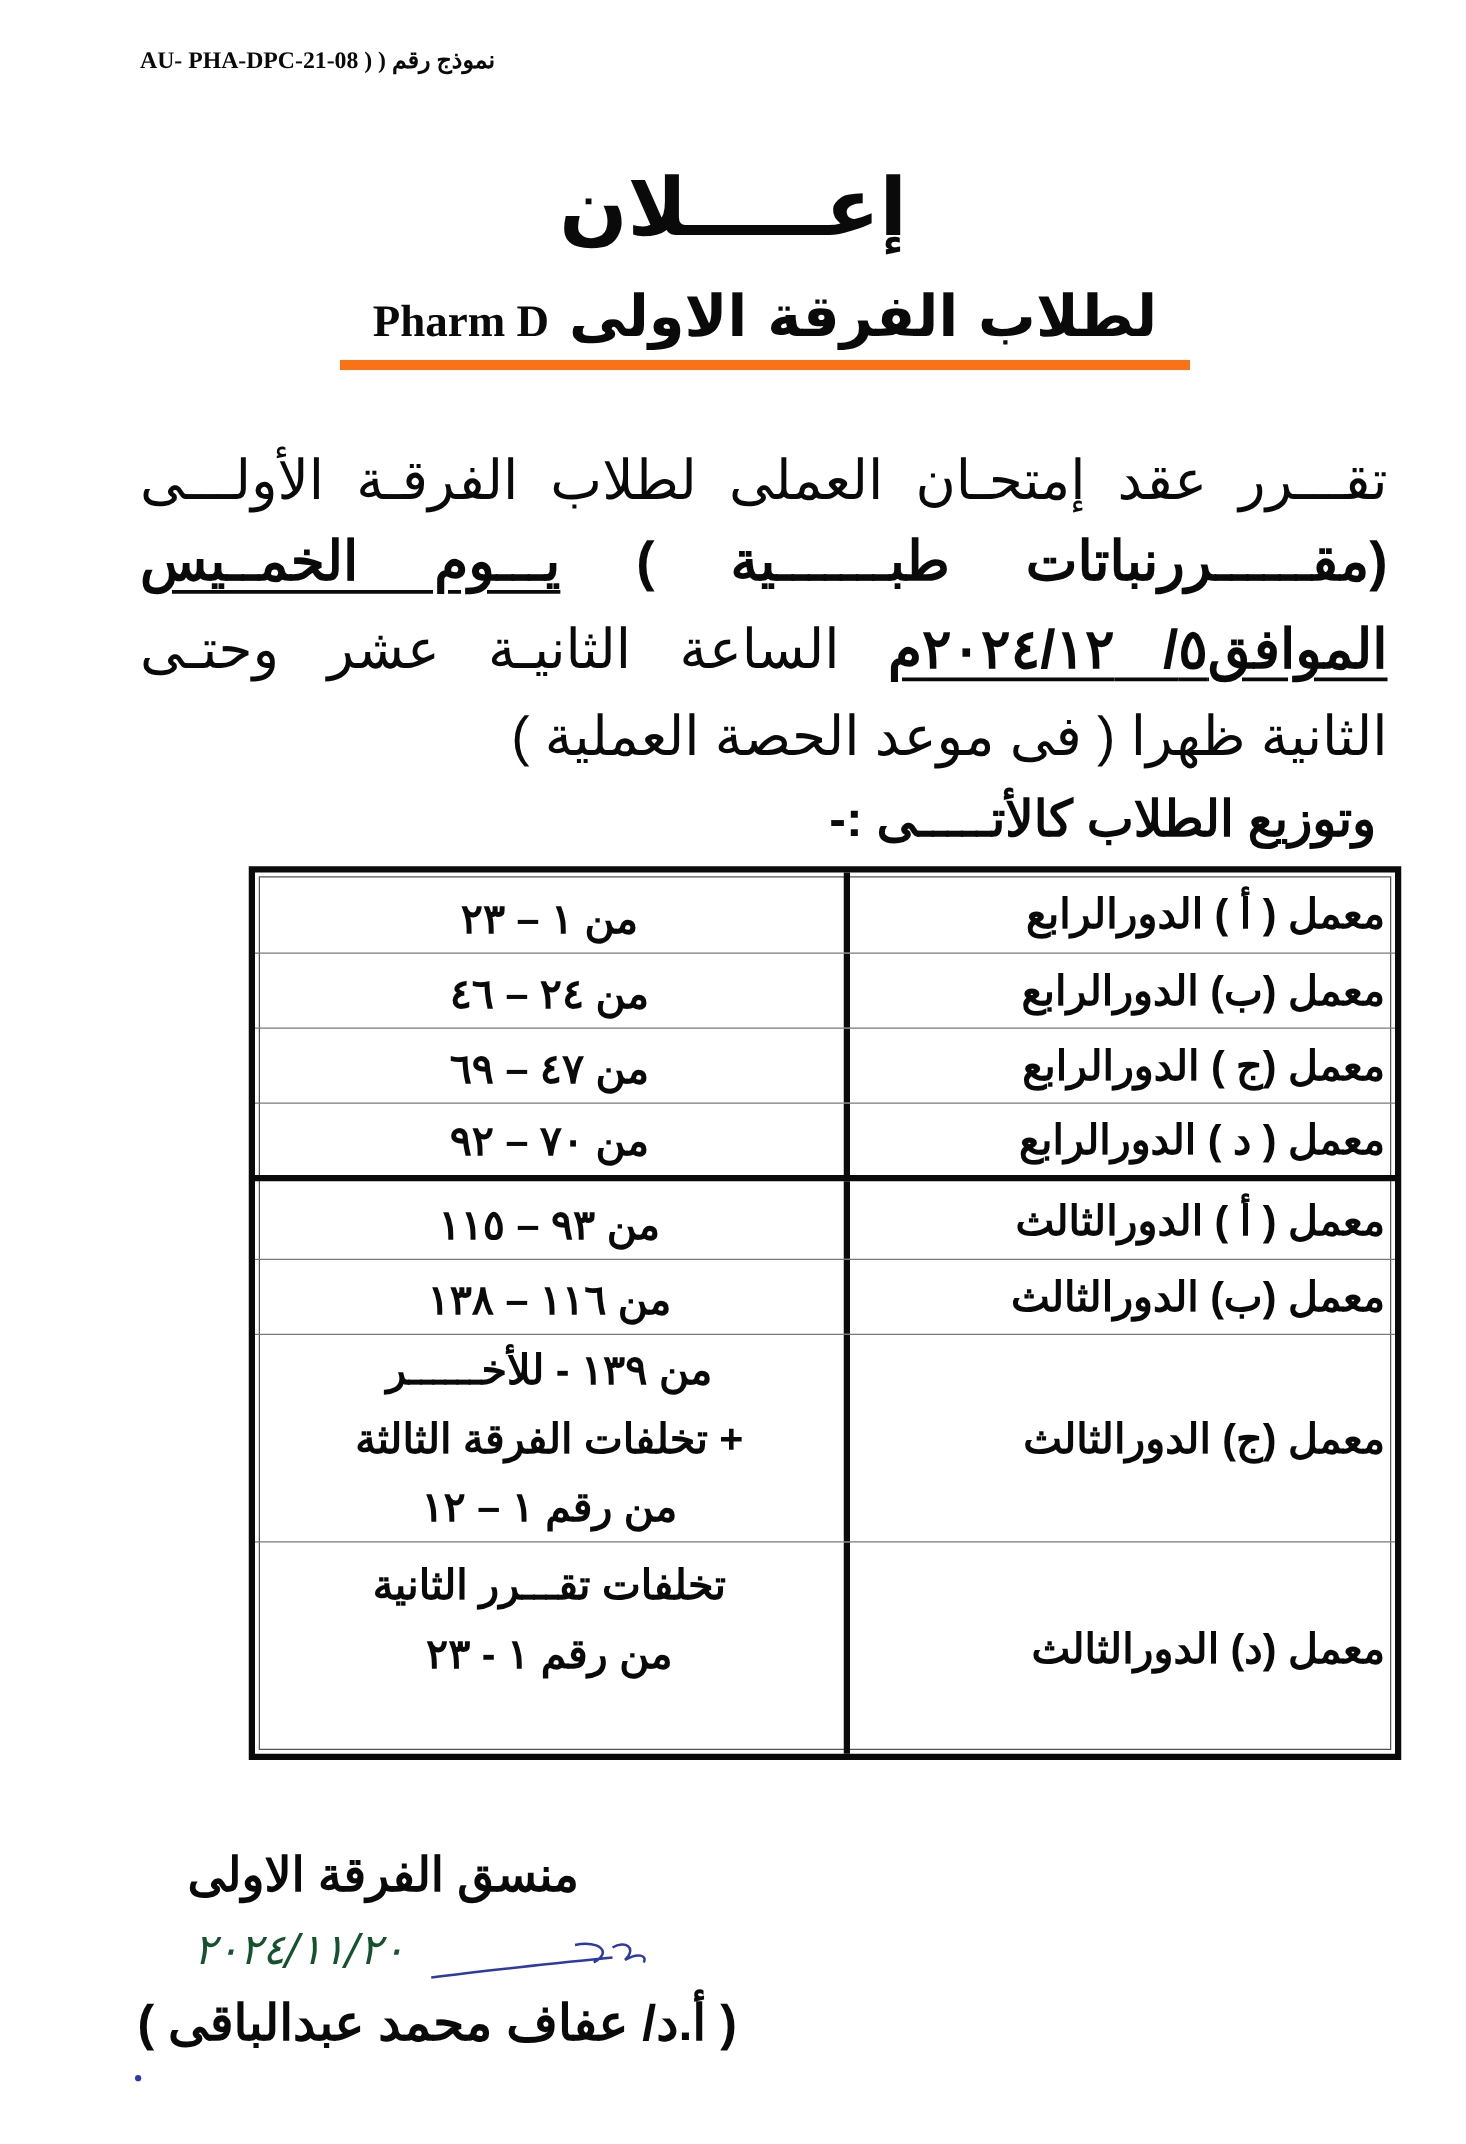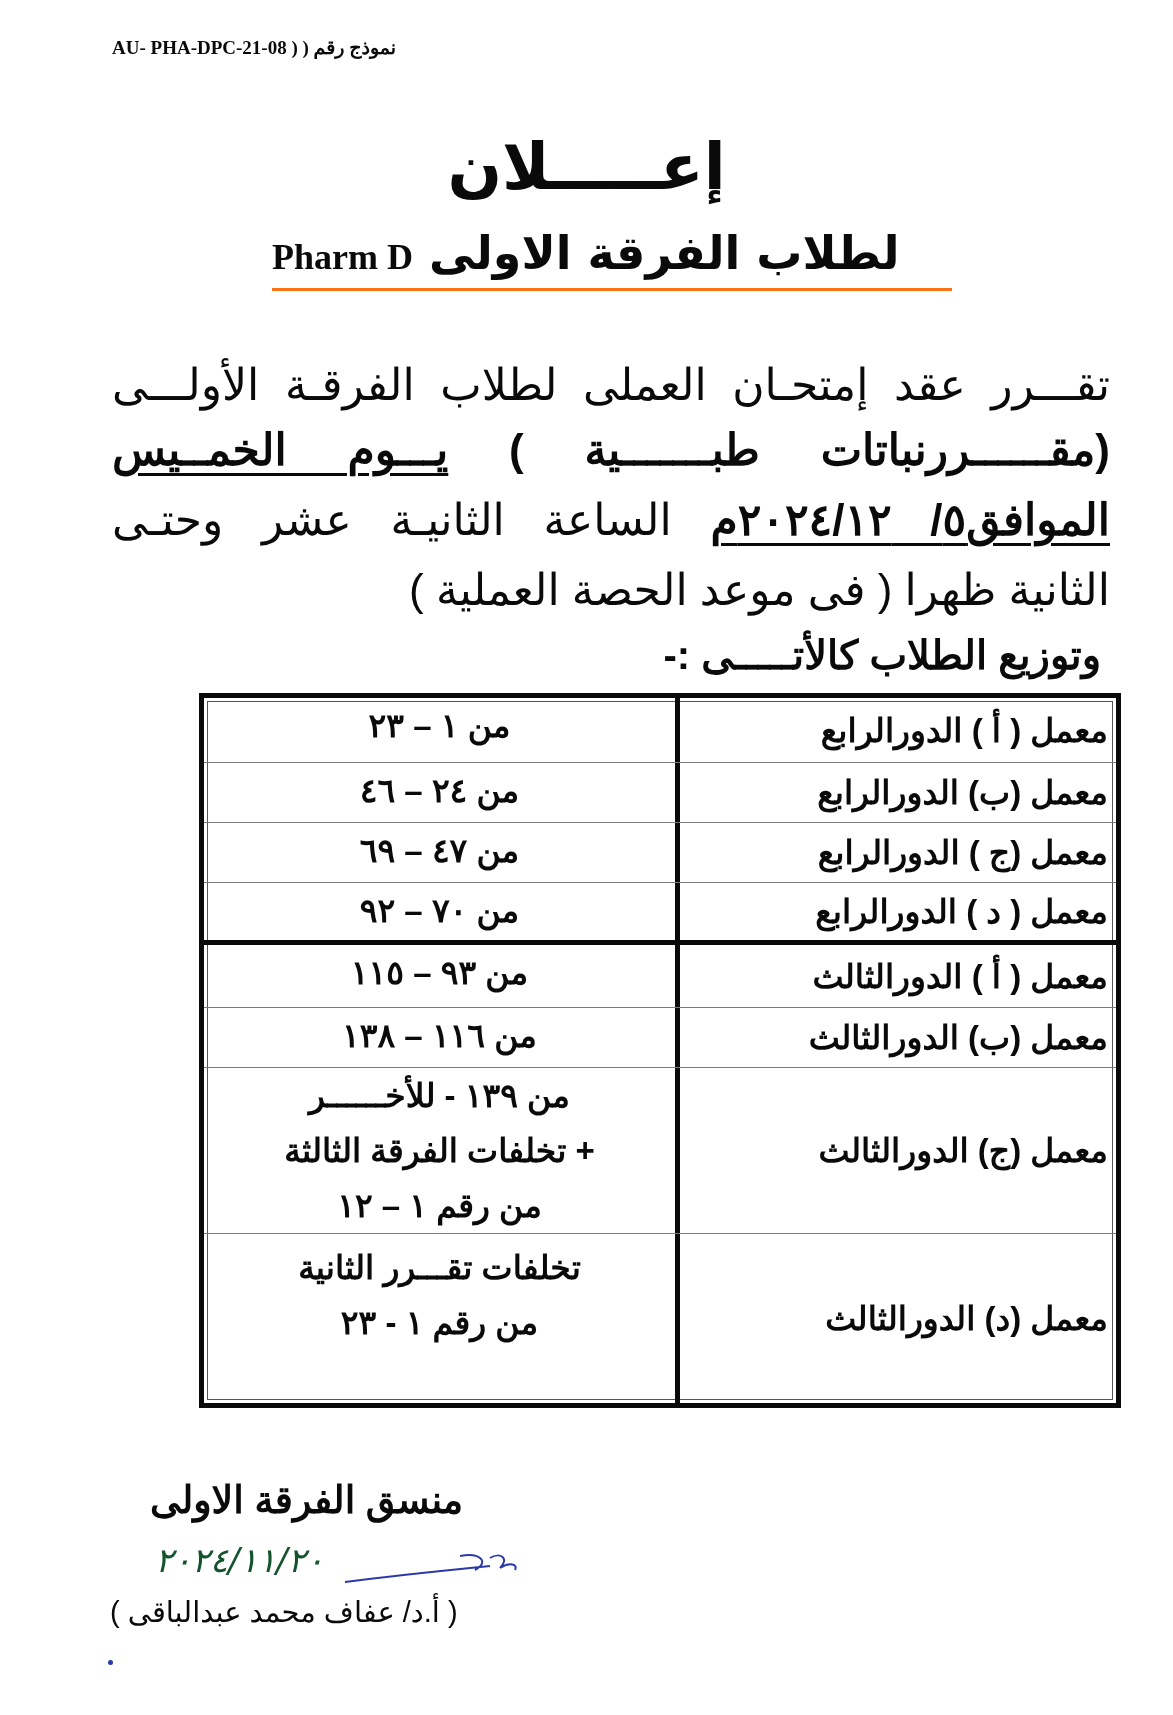--- a/index.html
+++ b/index.html
@@ -11,22 +11,22 @@
     .form-code {
       left: 112px; top: 36px; font-family: "Liberation Serif", serif; font-weight: bold;
       font-size: 19px; direction: rtl; white-space: nowrap;
     }
     .title {
       left: 0; width: 1173px; top: 130px; text-align: center;
       font-family: "DejaVu Sans", sans-serif; font-weight: bold; font-size: 64px; direction: rtl;
       letter-spacing: 2px;
     }
     .subtitle {
-      left: 272px; top: 222px; width: 680px; direction: rtl; text-align: left; white-space: nowrap;
-      font-weight: bold; font-size: 46px; border-bottom: 3px solid #f97316; line-height: 62px;
+      left: 272px; top: 222px; width: 680px; direction: rtl; text-align: center; white-space: nowrap;
+      font-weight: bold; font-size: 46px; border-bottom: 8px solid #f97316; line-height: 62px;
     }
     .subtitle .en { font-family: "Liberation Serif", serif; font-size: 36px; }
     .para {
       left: 112px; width: 998px; direction: rtl; text-align: justify; text-align-last: justify;
       font-family: "Liberation Sans", sans-serif; font-size: 44px; white-space: nowrap; line-height: 60px;
     }
     .para.bold { font-weight: bold; }
     .ul { text-decoration: underline; text-decoration-thickness: 3px; text-underline-offset: 8px; }
     .intro {
       right: 72px; top: 632px; direction: rtl; font-weight: bold; font-size: 40px; white-space: nowrap;
@@ -43,35 +43,35 @@
     }
     .row.thick { border-bottom: 5px solid #0a0a0a; }
     .row.last { border-bottom: none; }
     .cell-lab {
       width: 392px; display: flex; align-items: center; justify-content: flex-start;
       padding-right: 8px; box-sizing: border-box; font-weight: bold; font-size: 33px;
       font-family: "Liberation Sans", sans-serif; white-space: nowrap; margin-left: 44px;
     }
     .cell-range {
       flex: 1; border-right: 5px solid #0a0a0a; display: flex; flex-direction: column;
-      align-items: center; justify-content: flex-start; font-weight: bold; font-size: 33px;
+      align-items: center; justify-content: flex-end; font-weight: bold; font-size: 33px;
       font-family: "Liberation Sans", sans-serif; line-height: 55px; white-space: nowrap;
     }
     .cell-range.top { justify-content: flex-start; padding-top: 6px; }
     .coord {
       left: 150px; top: 1478px; direction: rtl; font-weight: bold; font-size: 38px;
       font-family: "Liberation Sans", sans-serif; white-space: nowrap;
     }
     .signature {
       left: 155px; top: 1540px; color: #14532d; font-family: "DejaVu Sans", sans-serif;
       font-size: 34px; font-style: italic; white-space: nowrap; direction: ltr;
     }
     .sig-scribble { left: 340px; top: 1548px; width: 180px; height: 40px; }
     .name {
-      left: 110px; top: 1595px; direction: rtl; font-weight: normal; font-size: 29px;
+      left: 110px; top: 1595px; direction: rtl; font-weight: bold; font-size: 40px;
       font-family: "Liberation Sans", sans-serif; white-space: nowrap; text-align: center;
     }
     .dot { left: 108px; top: 1660px; width: 5px; height: 5px; border-radius: 50%; background: #2b3aa8; }
   </style>
 </head>
 <body>
 
 <div class="abs form-code">
   <span>نموذج رقم (</span>
   <span style="unicode-bidi: isolate; direction:ltr;">AU- PHA-DPC-21-08 )</span>

